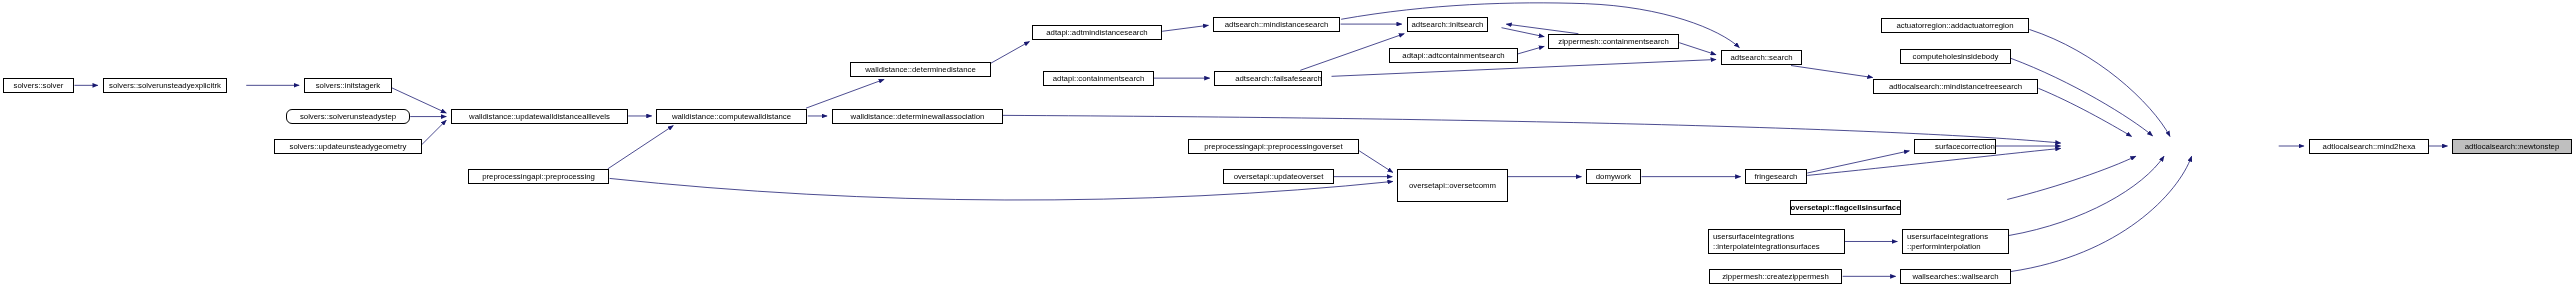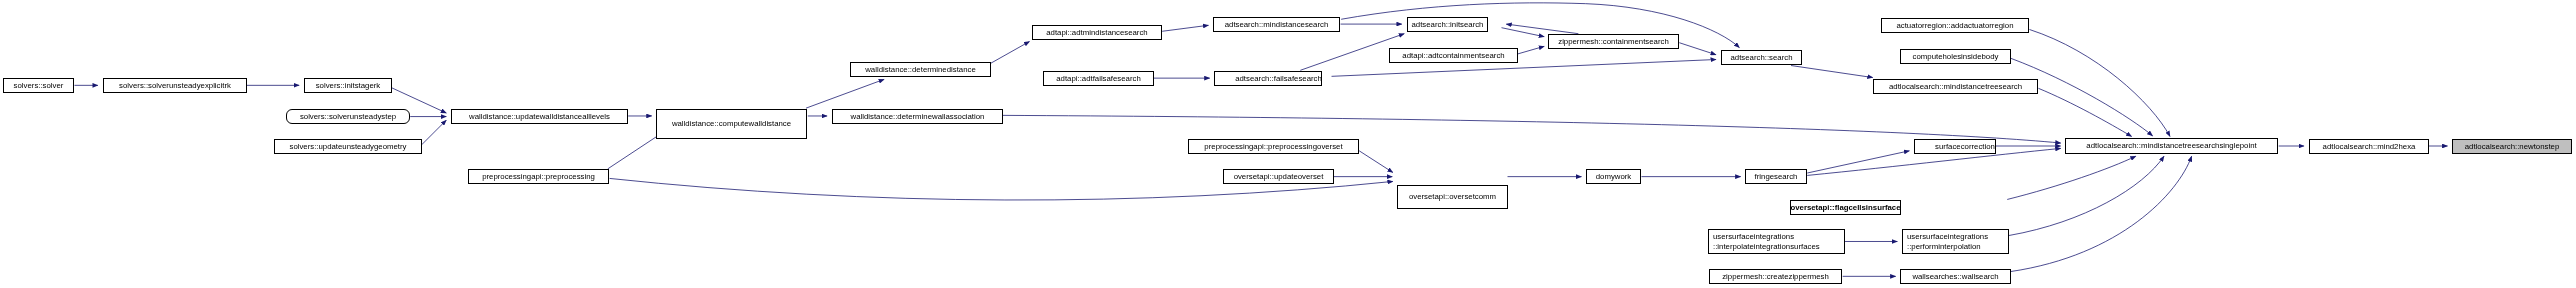--- a/index.html
+++ b/index.html
@@ -76,50 +76,49 @@
       <path d="M3342,332 C3430,310 3512,281 3556,260" class="edge" marker-end="url(#arrow)"></path>
       <path d="M3072,402 L3159,402" class="edge" marker-end="url(#arrow)"></path>
       <path d="M3345,392 C3470,370 3568,312 3603,260" class="edge" marker-end="url(#arrow)"></path>
       <path d="M3068,460 L3156,460" class="edge" marker-end="url(#arrow)"></path>
       <path d="M3348,452 C3530,425 3627,322 3649,260" class="edge" marker-end="url(#arrow)"></path>
       <path d="M3794,243 L3836,243" class="edge" marker-end="url(#arrow)"></path>
       <path d="M4043,243 L4075,243" class="edge" marker-end="url(#arrow)"></path>
     </svg>
 
 <div class="node" style="left: 3px; top: 78px; width: 71px; height: 15px;">solvers::solver</div>
-    <div class="node" style="left: 103px; top: 78px; width: 144px; height: 15px;">solvers::solverunsteadyexplicitrk</div>
+    <div class="node" style="left: 103px; top: 78px; width: 124px; height: 15px;">solvers::solverunsteadyexplicitrk</div>
     <div class="node" style="left: 304px; top: 78px; width: 88px; height: 15px;">solvers::initstagerk</div>
     <div class="node" style="left: 286px; top: 109px; width: 124px; height: 15px; border-radius: 6px;">solvers::solverunsteadystep</div>
     <div class="node" style="left: 274px; top: 139px; width: 148px; height: 15px;">solvers::updateunsteadygeometry</div>
     <div class="node" style="left: 451px; top: 109px; width: 177px; height: 15px;">walldistance::updatewalldistancealllevels</div>
-    <div class="node" style="left: 656px; top: 109px; width: 151px; height: 30px;">walldistance::computewalldistance</div>
+    <div class="node" style="left: 656px; top: 109px; width: 151px; height: 15px;">walldistance::computewalldistance</div>
     <div class="node" style="left: 850px; top: 62px; width: 141px; height: 15px;">walldistance::determinedistance</div>
     <div class="node" style="left: 832px; top: 109px; width: 171px; height: 15px;">walldistance::determinewallassociation</div>
     <div class="node" style="left: 468px; top: 169px; width: 141px; height: 15px;">preprocessingapi::preprocessing</div>
     <div class="node" style="left: 1032px; top: 25px; width: 130px; height: 15px;">adtapi::adtmindistancesearch</div>
-    <div class="node" style="left: 1043px; top: 71px; width: 111px; height: 15px;">adtapi::adtfailsafesearch</div>
+    <div class="node" style="left: 1043px; top: 71px; width: 111px; height: 15px;">adtapi::containmentsearch</div>
     <div class="node" style="left: 1213px; top: 17px; width: 127px; height: 15px;">adtsearch::mindistancesearch</div>
     <div class="node" style="left: 1214px; top: 71px; width: 108px; height: 15px; padding-left: 21px;">adtsearch::failsafesearch</div>
     <div class="node" style="left: 1407px; top: 17px; width: 81px; height: 15px;">adtsearch::initsearch</div>
     <div class="node" style="left: 1389px; top: 48px; width: 129px; height: 15px;">adtapi::adtcontainmentsearch</div>
     <div class="node" style="left: 1548px; top: 34px; width: 131px; height: 15px;">zippermesh::containmentsearch</div>
     <div class="node" style="left: 1721px; top: 50px; width: 81px; height: 15px;">adtsearch::search</div>
     <div class="node" style="left: 1881px; top: 18px; width: 148px; height: 15px;">actuatorregion::addactuatorregion</div>
     <div class="node" style="left: 1900px; top: 49px; width: 111px; height: 15px;">computeholesinsidebody</div>
     <div class="node" style="left: 1873px; top: 79px; width: 165px; height: 15px;">adtlocalsearch::mindistancetreesearch</div>
     <div class="node" style="left: 1188px; top: 139px; width: 171px; height: 15px;">preprocessingapi::preprocessingoverset</div>
     <div class="node" style="left: 1223px; top: 169px; width: 111px; height: 15px;">oversetapi::updateoverset</div>
-    <div class="node" style="left: 1397px; top: 185px; width: 111px; height: 24px;">oversetapi::oversetcomm</div>
+    <div class="node" style="left: 1397px; top: 169px; width: 111px; height: 33px;">oversetapi::oversetcomm</div>
     <div class="node" style="left: 1586px; top: 169px; width: 55px; height: 15px;">domywork</div>
     <div class="node" style="left: 1745px; top: 169px; width: 62px; height: 15px;">fringesearch</div>
     <div class="node" style="left: 1914px; top: 139px; width: 82px; height: 15px; padding-left: 20px;">surfacecorrection</div>
     <div class="node" style="left: 1790px; top: 200px; width: 111px; height: 15px; font-weight: bold;">oversetapi::flagcellsinsurface</div>
     <div class="node multi" style="left: 1708px; top: 229px; width: 137px; height: 25px;">usersurfaceintegrations
 ::interpolateintegrationsurfaces</div>
     <div class="node multi" style="left: 1902px; top: 229px; width: 107px; height: 25px;">usersurfaceintegrations
 ::performinterpolation</div>
     <div class="node" style="left: 1709px; top: 269px; width: 133px; height: 15px;">zippermesh::createzippermesh</div>
     <div class="node" style="left: 1900px; top: 269px; width: 111px; height: 15px;">wallsearches::wallsearch</div>
-    <div class="node" style="left: 2065px; top: 138px; width: 213px; height: 15.6px;">adtlocalsearch::mindistancetreesearchsinglepoint</div>
     <div class="node" style="left: 2309px; top: 139px; width: 120px; height: 15px;">adtlocalsearch::mind2hexa</div>
     <div class="node highlight" style="left: 2452px; top: 139px; width: 120px; height: 15px;">adtlocalsearch::newtonstep</div>
   </div>
 
 
 </body></html>

